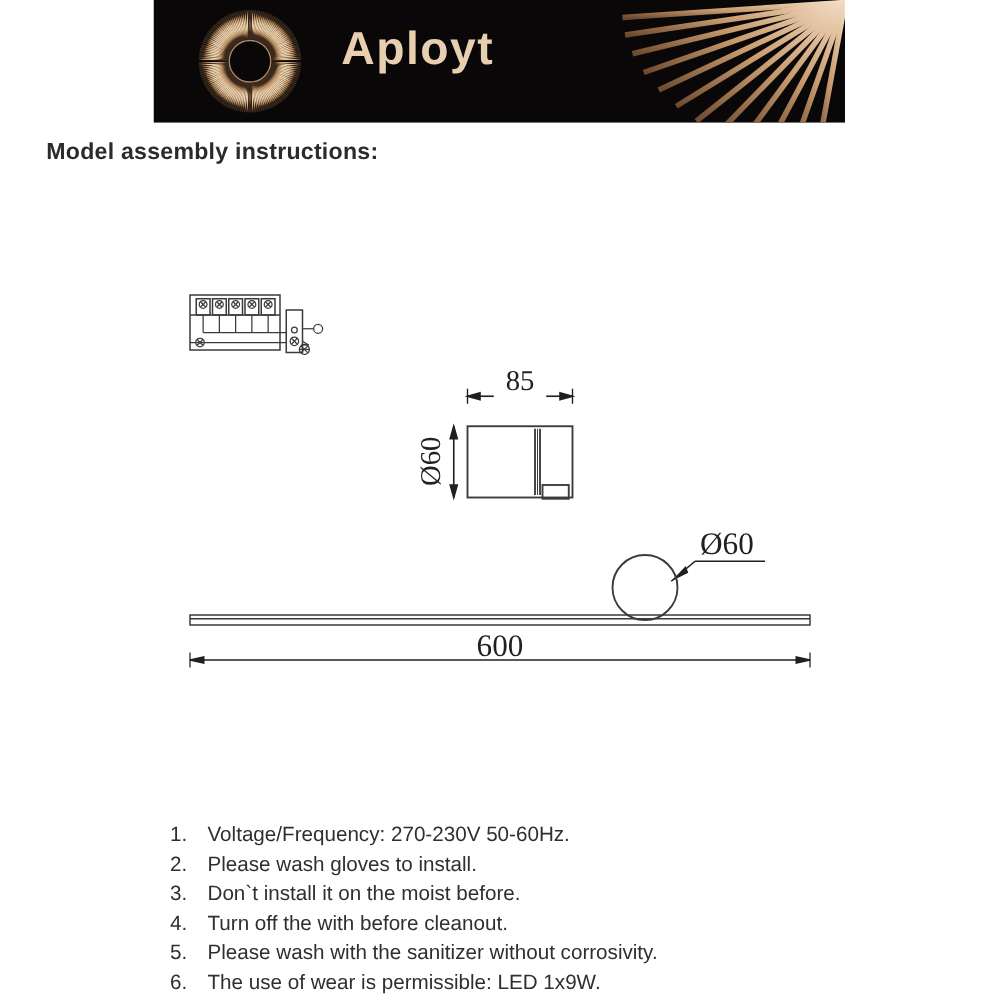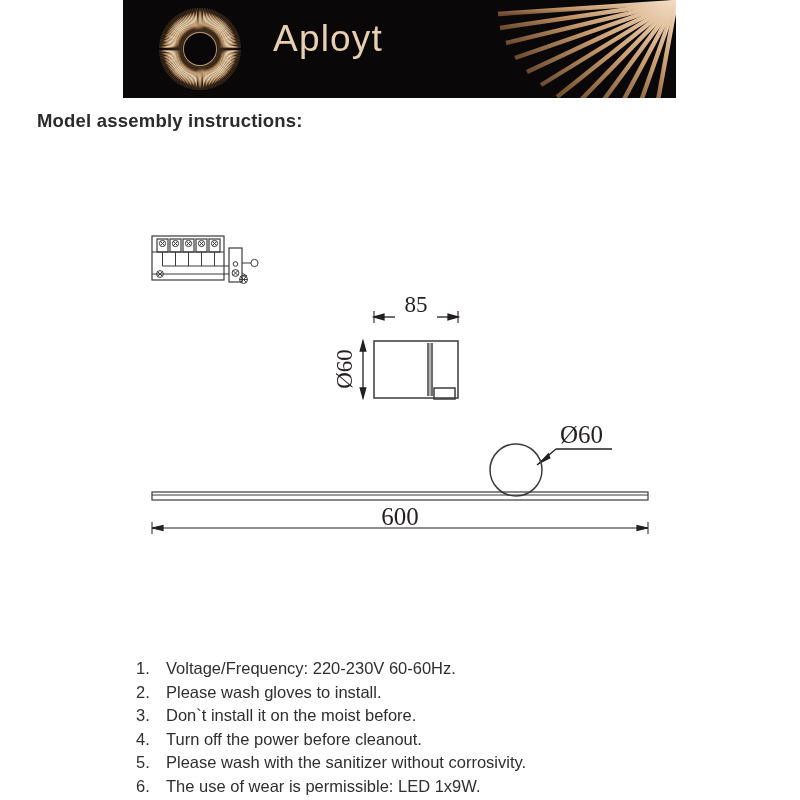--- a/index.html
+++ b/index.html
@@ -34,21 +34,21 @@
     display: block;
   }
   .brand-word {
     position: absolute;
     left: 150px;
     top: 20px;
     font-family: "Liberation Sans", sans-serif;
     font-size: 37px;
     letter-spacing: 1.2px;
     color: #e8cfb0;
-    font-weight: 400;
+    font-weight: 700;
     line-height: 1;
   }
 
   
   .title-block {
     position: absolute;
     left: 0;
     top: 108px;
     width: 768px;
     padding-left: 37px;
@@ -441,33 +441,33 @@
       <polygon points="648,528 637,525.5 637,530.5"></polygon>
       <line x1="152" y1="522" x2="152" y2="534" stroke-width="1"></line>
       <line x1="648" y1="522" x2="648" y2="534" stroke-width="1"></line>
     </g>
   </g>
 </svg>
 
 <div class="notes">
   <div class="note-row">
     <span class="note-num">1.</span>
-    <span class="note-text">Voltage/Frequency: 220-230V 60-60Hz.</span>
+    <span class="note-text">Voltage/Frequency: 270-230V 50-60Hz.</span>
   </div>
   <div class="note-row">
     <span class="note-num">2.</span>
     <span class="note-text">Please wash gloves to install.</span>
   </div>
   <div class="note-row">
     <span class="note-num">3.</span>
     <span class="note-text">Don`t install it on the moist before.</span>
   </div>
   <div class="note-row">
     <span class="note-num">4.</span>
-    <span class="note-text">Turn off the power before cleanout.</span>
+    <span class="note-text">Turn off the with before cleanout.</span>
   </div>
   <div class="note-row">
     <span class="note-num">5.</span>
     <span class="note-text">Please wash with the sanitizer without corrosivity.</span>
   </div>
   <div class="note-row">
     <span class="note-num">6.</span>
     <span class="note-text">The use of wear is permissible: LED 1x9W.</span>
   </div>
 </div>

